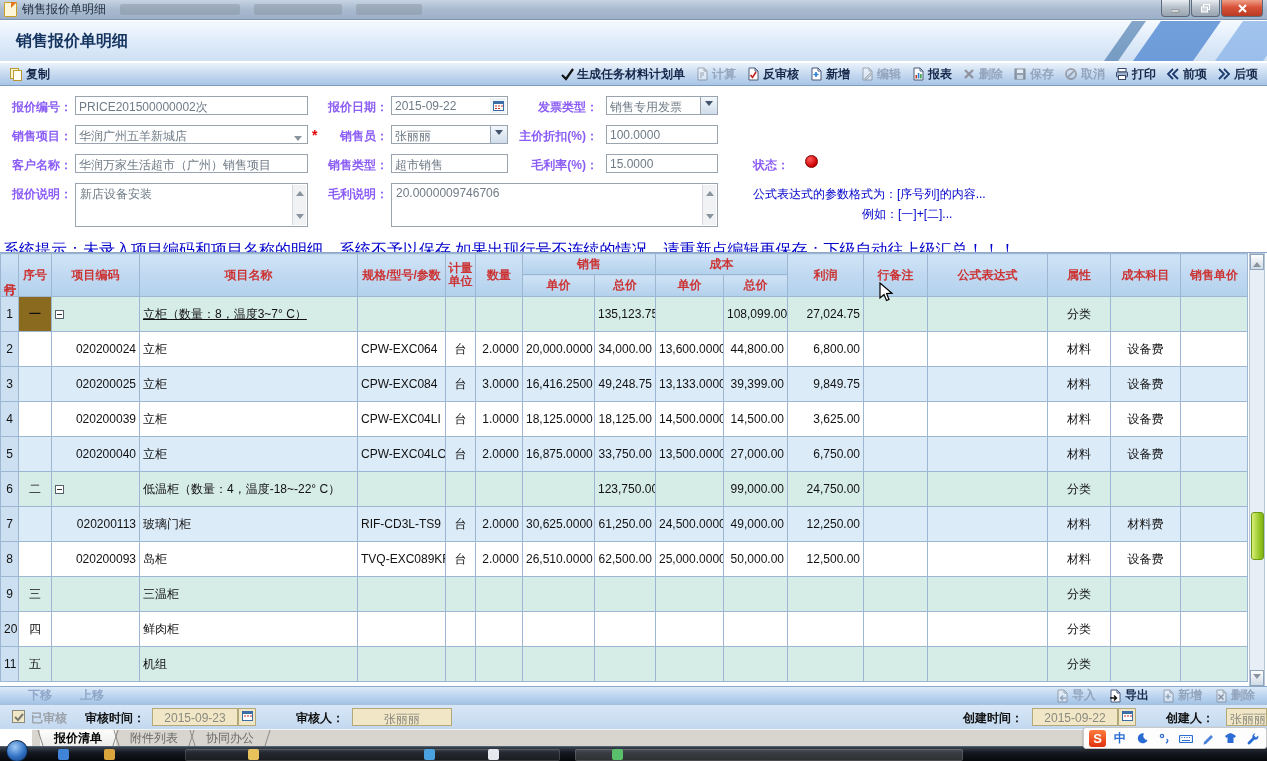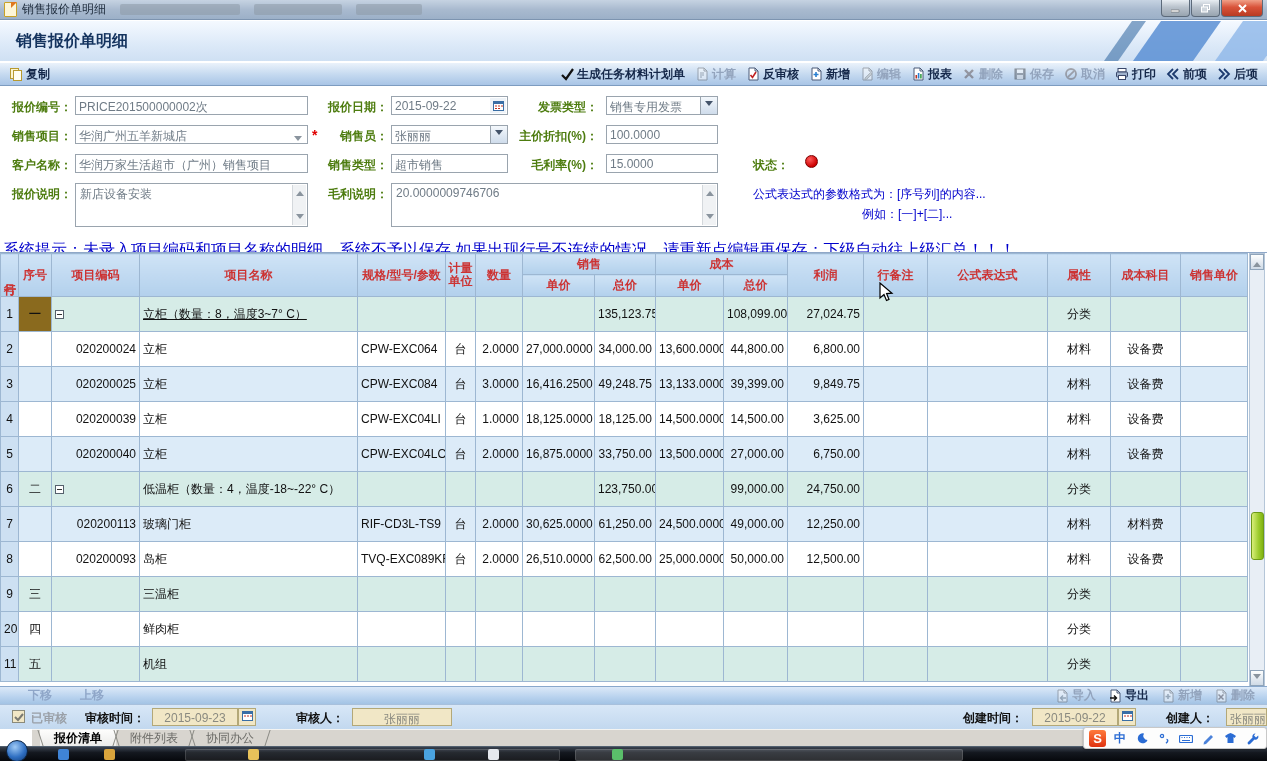--- a/index.html
+++ b/index.html
@@ -36,21 +36,21 @@
     display:flex; align-items:center; padding:0 4px; }
   .tb-spacer { flex:1; }
   .tb-item { display:flex; align-items:center; gap:3px; padding:0 5px; height:20px; color:#15284a; font-weight:bold; white-space:nowrap; cursor:default; }
   .tb-item.disabled { color:#93a4bd; }
   .tb-item.disabled .ticon { opacity:.45; filter:grayscale(.9); }
   .ticon { width:14px; height:14px; display:inline-block; }
   .ticon svg { display:block; }
 
   
   .formarea { position:absolute; left:0; top:87px; width:1267px; height:151px; background:#fff; }
-  .flabel { position:absolute; font-weight:bold; color:#4d7c0f; text-align:right; white-space:nowrap; }
+  .flabel { position:absolute; font-weight:bold; color:#8b5cf6; text-align:right; white-space:nowrap; }
   .finput { position:absolute; height:19px; border:1px solid #9aa4ae; background:#fff; color:#6f7b86;
     padding:2px 3px 0 3px; white-space:nowrap; overflow:hidden; }
   .farrow-boxed { position:absolute; right:0; top:0; width:17px; height:17px; background:linear-gradient(#f4f8fc,#cfdceb);
     border-left:1px solid #9aa4ae; display:flex; align-items:center; justify-content:center; }
   .tri-down { width:0; height:0; border:4px solid transparent; border-top:5px solid #44546a; margin-top:4px; }
   .tri-down.plain { position:absolute; right:5px; top:6px; border-top-color:#8a949e; }
   .calbtn { position:absolute; right:1px; top:1px; width:16px; height:15px; background:#eef3f8; display:flex; align-items:center; justify-content:center; }
   .req-star { position:absolute; color:#e00000; font-weight:bold; font-size:14px; }
   .statusdot { position:absolute; width:13px; height:13px; border-radius:50%; background:radial-gradient(circle at 35% 30%,#ff5a5a,#cc0000 70%); border:1px solid #7d0000; }
   .ftext { position:absolute; border:1px solid #9aa4ae; background:#fff; color:#6f7b86; padding:2px 16px 2px 4px; overflow:hidden; }
@@ -436,21 +436,21 @@
             <td></td>
           </tr>
           <tr class="v-white">
             <td class="rowno">2</td>
             <td class="ctr"></td>
             <td class="num" style="text-align:right">020200024</td>
             <td><span class="">立柜</span></td>
             <td>CPW-EXC064</td>
             <td class="ctr">台</td>
             <td class="num">2.0000</td>
-            <td class="num">27,000.0000</td>
+            <td class="num">20,000.0000</td>
             <td class="num">34,000.00</td>
             <td class="num">13,600.0000</td>
             <td class="num">44,800.00</td>
             <td class="num">6,800.00</td>
             <td></td>
             <td></td>
             <td class="ctr">材料</td>
             <td class="ctr">设备费</td>
             <td></td>
           </tr>

